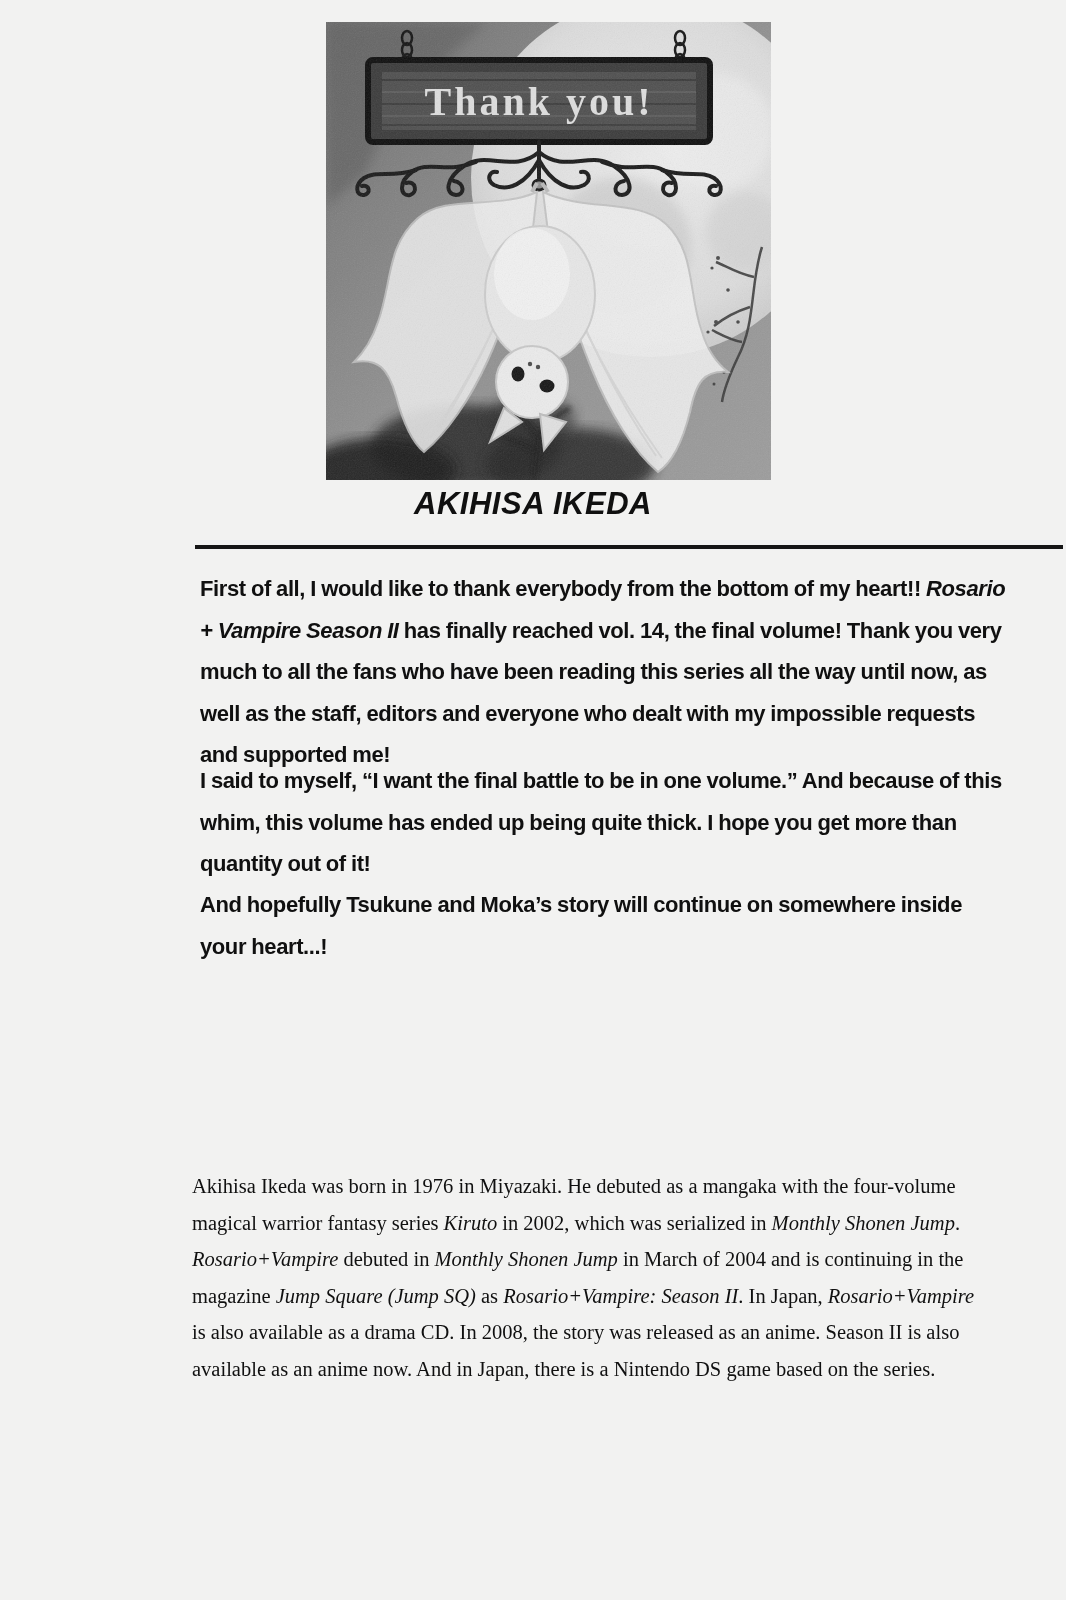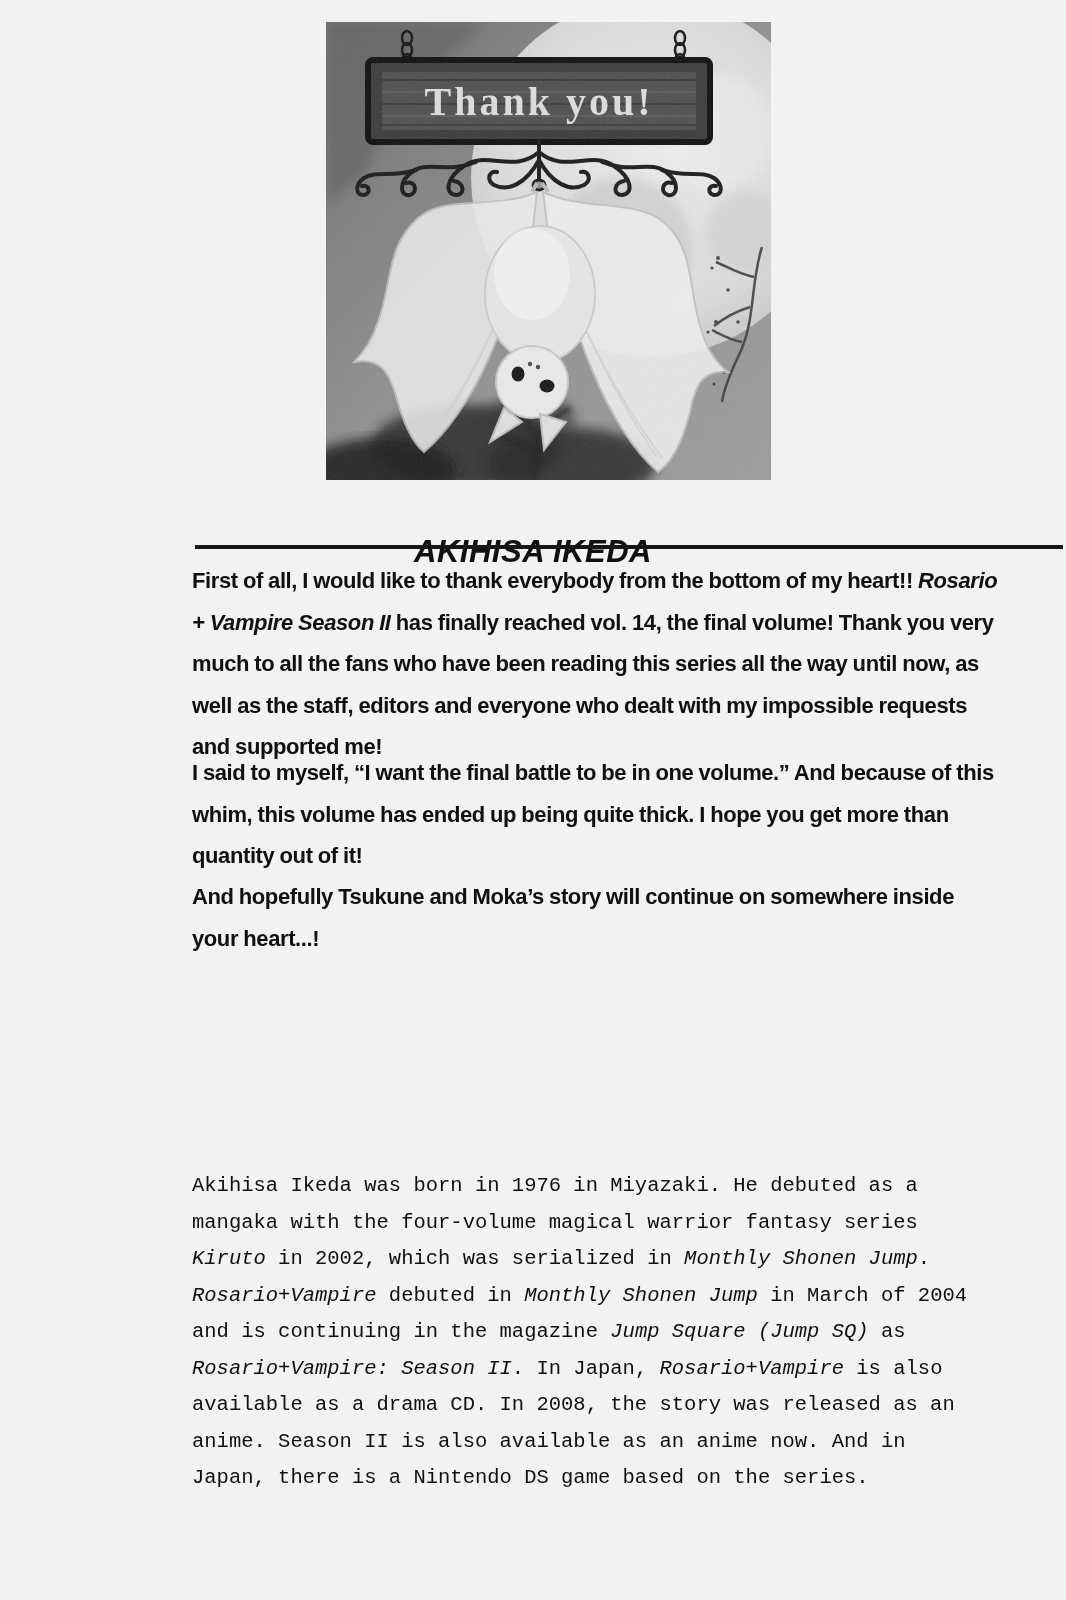--- a/index.html
+++ b/index.html
@@ -12,37 +12,37 @@
   .page{position:absolute;inset:0;}
   .art{
     position:absolute;left:303px;top:22px;width:445px;height:458px;
     overflow:hidden;
     margin-left:23px;
   }
   .art svg{display:block;}
   .author{
     position:absolute;left:0;top:486px;width:1066px;
     text-align:center;font-style:italic;font-weight:700;
-    font-size:31px;letter-spacing:.5px;margin-top:48px;
+    font-size:31px;letter-spacing:.5px;
   }
   .rule{
     position:absolute;left:195px;top:545px;width:868px;height:4px;
     background:#161616;
   }
   .p-bold{
-    position:absolute;left:192px;width:806px;margin:0;
+    position:absolute;left:192px;width:806px;margin:8px;
     font-weight:700;font-size:22px;line-height:41.5px;
     letter-spacing:-0.4px;word-spacing:-0.5px;
   }
   #para-1{top:560px;}
   #para-2{top:752px;}
   #para-3{top:876px;}
   .p-serif{
     position:absolute;left:192px;width:794px;margin:0;
-    font-family:Liberation Mono, monospace;font-weight:400;
+    font-family:Liberation Serif, serif;font-weight:400;
     font-size:20.5px;line-height:36.5px;
   }
   #bio-1{top:1168px;}
   #bio-2{top:1444px;}
   .it{font-style:italic;}
 </style>
 </head>
 <body>
 
 <div class="page">

